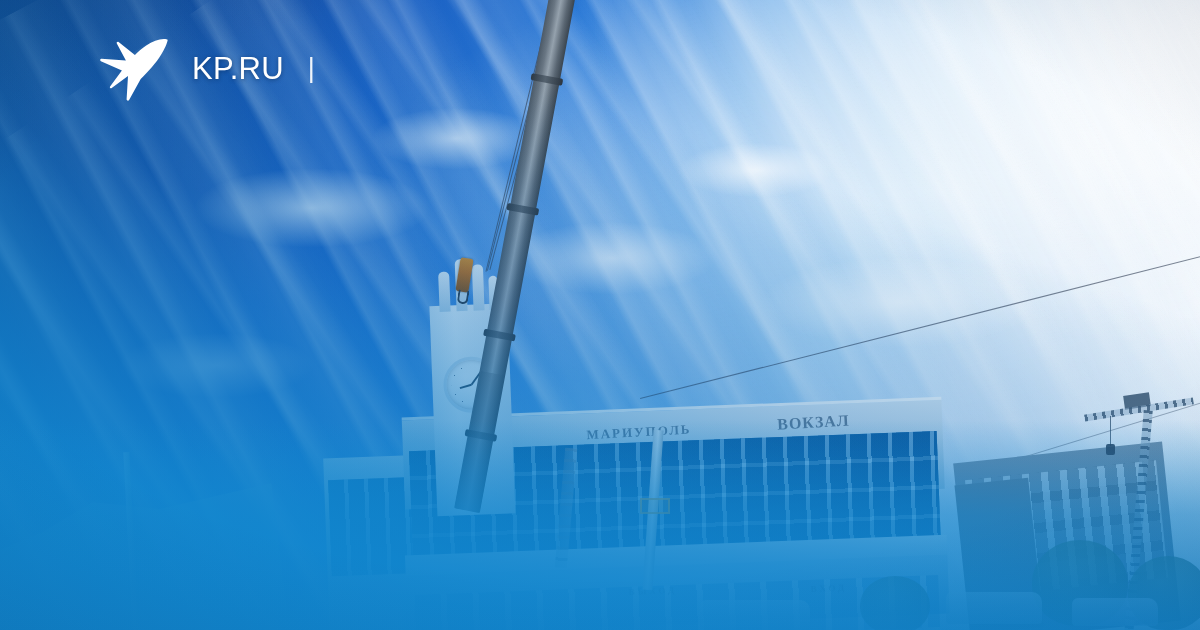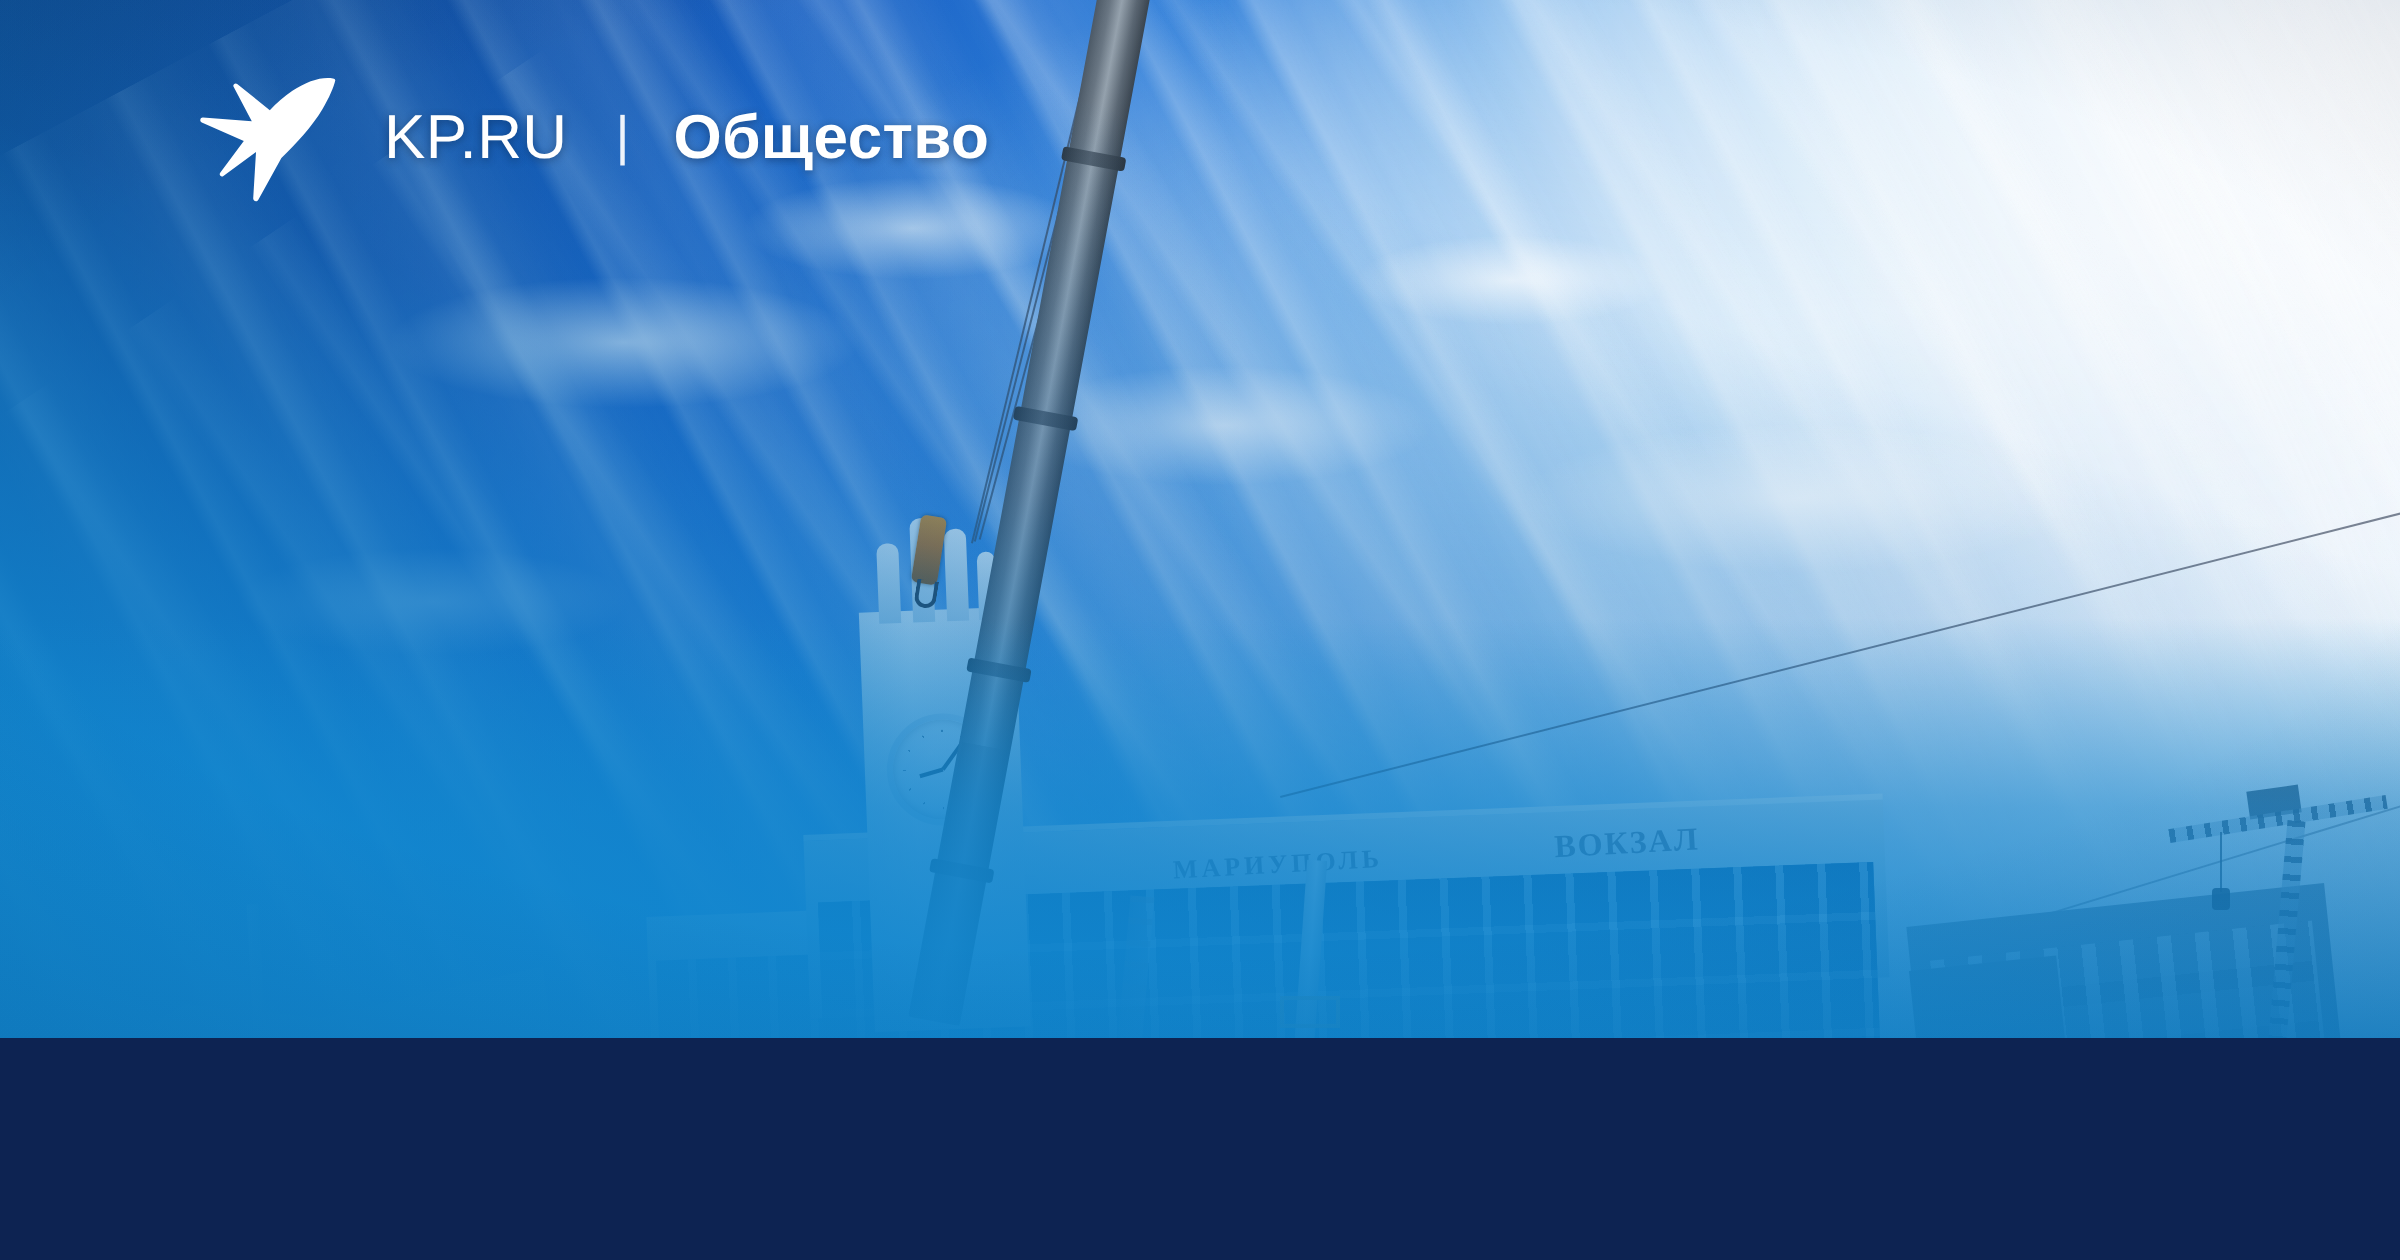--- a/index.html
+++ b/index.html
@@ -6,21 +6,21 @@
   * { box-sizing: border-box; margin: 0; padding: 0; }
   html, body {
     width: 1200px; height: 630px;
     background: #0d2352;
     font-family: "Liberation Sans", "DejaVu Sans", sans-serif;
     overflow: hidden;
   }
 
   .card {
     position: relative;
-    width: 1200px; height: 519px;
+    width: 1200px; height: 630px;
     overflow: hidden;
     background: #0f2a5c;
   }
 
   
   .photo { position: absolute; inset: 0; overflow: hidden; }
 
   
   .sky-base {
     position: absolute; inset: -10%;
@@ -513,17 +513,16 @@
                  L22.6 6.0 C21.6 5.2 20.2 6.3 20.8 7.4 L29.9 24.6
                  L5.5 22.8 C4.1 22.7 3.6 24.6 4.9 25.2 L25.9 34.5
                  L14.1 50.4 C13.3 51.5 14.6 52.8 15.7 52.0 L32.0 40.0
                  L30.6 63.2 C30.5 64.6 32.4 65.2 33.1 64.0 L44.7 43.0
                  C52.1 35.9 60.1 27.1 65.2 18.6 C68.6 13.0 70.9 7.5 71.6 4.4
                  C71.8 3.7 71.2 3.3 70.5 3.2 Z"></path>
       </svg>
     </span>
     <span class="brand">KP.RU</span>
     <span class="sep">|</span>
-    <span class="rubric">Общество</span>
   </div>
 
 
 </div>
 
 </body></html>

